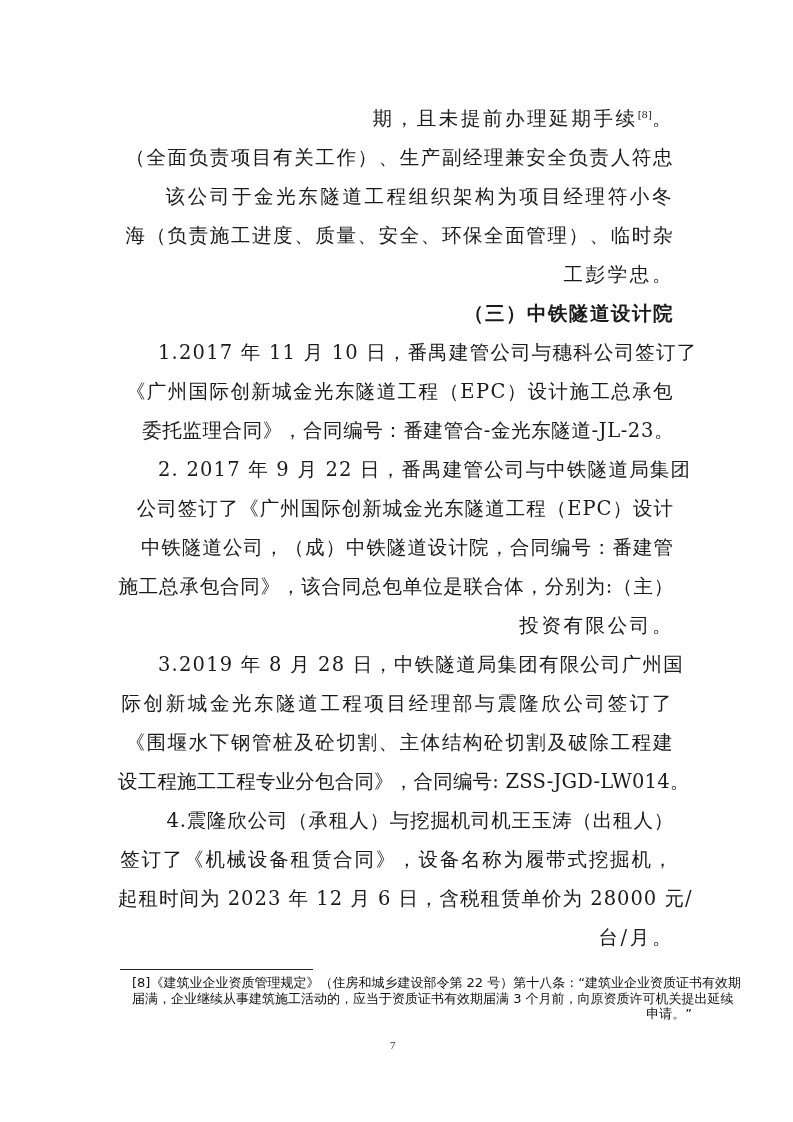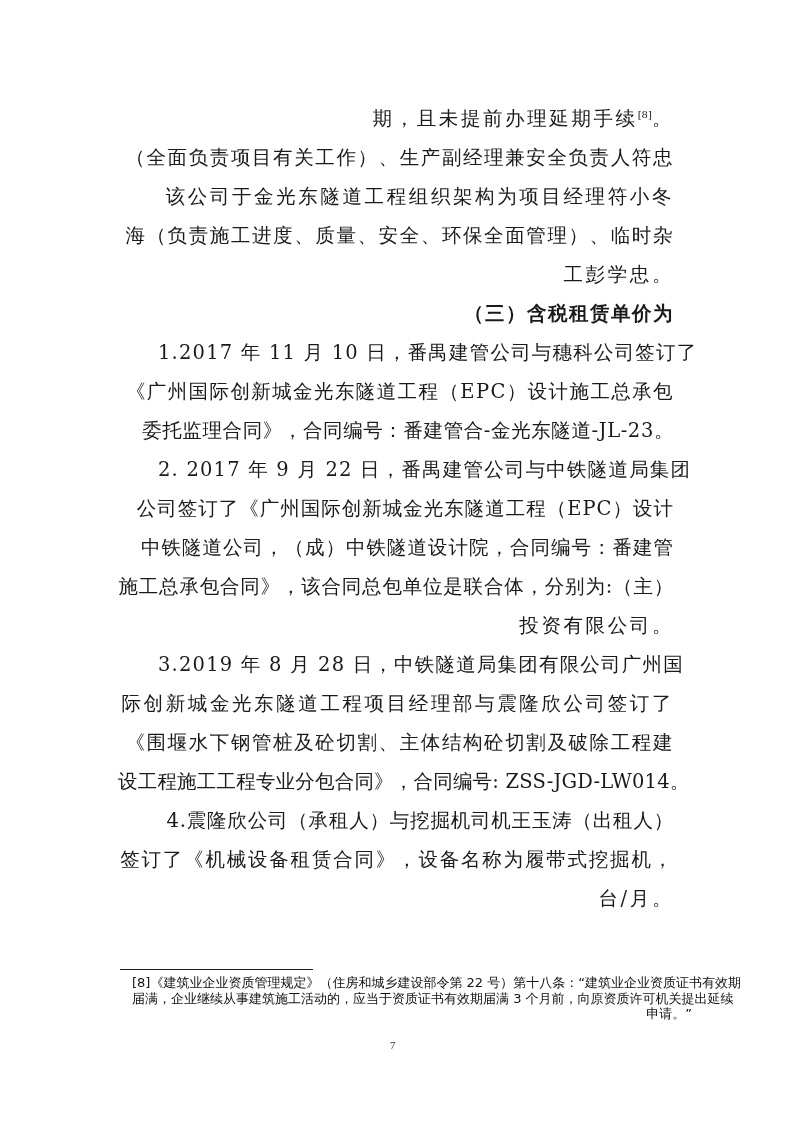--- a/index.html
+++ b/index.html
@@ -25,39 +25,40 @@
 <div class="page">
   <div class="body-text">
 
     <div class="line"><span>期，且未提前办理延期手续</span><span class="sup">[8]</span><span>。</span></div>
 
     <div class="line" style="letter-spacing:1.6px;">（全面负责项目有关工作）、生产副经理兼安全负责人符忠</div>
     <div class="line indent">该公司于金光东隧道工程组织架构为项目经理符小冬</div>
     <div class="line" style="letter-spacing:1.6px;">海（负责施工进度、质量、安全、环保全面管理）、临时杂</div>
     <div class="line">工彭学忠。</div>
 
-    <div class="line heading">（三）含税租赁单价为</div>
+    <div class="line heading">（三）中铁隧道设计院</div>
 
     <div class="line indent" style="letter-spacing:1.2px;">1.2017 年 11 月 10 日，番禺建管公司与穗科公司签订了</div>
     <div class="line" style="letter-spacing:1.4px;">《广州国际创新城金光东隧道工程（EPC）设计施工总承包</div>
     <div class="line" style="letter-spacing:0.6px;">委托监理合同》，合同编号：番建管合-金光东隧道-JL-23。</div>
 
     <div class="line indent" style="letter-spacing:1.2px;">2. 2017 年 9 月 22 日，番禺建管公司与中铁隧道局集团</div>
     <div class="line" style="letter-spacing:1.0px;">公司签订了《广州国际创新城金光东隧道工程（EPC）设计</div>
     <div class="line" style="letter-spacing:1.0px;">中铁隧道公司，（成）中铁隧道设计院，合同编号：番建管</div>
     <div class="line" style="letter-spacing:0.8px;">施工总承包合同》，该合同总包单位是联合体，分别为:（主）</div>
     <div class="line">投资有限公司。</div>
 
     <div class="line indent" style="letter-spacing:1.2px;">3.2019 年 8 月 28 日，中铁隧道局集团有限公司广州国</div>
     <div class="line">际创新城金光东隧道工程项目经理部与震隆欣公司签订了</div>
     <div class="line" style="letter-spacing:1.6px;">《围堰水下钢管桩及砼切割、主体结构砼切割及破除工程建</div>
     <div class="line" style="letter-spacing:0.2px;">设工程施工工程专业分包合同》，合同编号: ZSS-JGD-LW014。</div>
 
     <div class="line indent" style="letter-spacing:0.8px;">4.震隆欣公司（承租人）与挖掘机司机王玉涛（出租人）</div>
     <div class="line" style="letter-spacing:1.8px;">签订了《机械设备租赁合同》，设备名称为履带式挖掘机，</div>
+    <div class="line" style="letter-spacing:1.0px;">起租时间为 2023 年 12 月 6 日，含税租赁单价为 28000 元/</div>
     <div class="line">台/月。</div>
   </div>
 
   <div class="footnote-rule"></div>
   <div class="footnote">
     <div>[8]《建筑业企业资质管理规定》（住房和城乡建设部令第 22 号）第十八条：“建筑业企业资质证书有效期</div>
     <div>届满，企业继续从事建筑施工活动的，应当于资质证书有效期届满 3 个月前，向原资质许可机关提出延续</div>
     <div>申请。”</div>
   </div>
 

